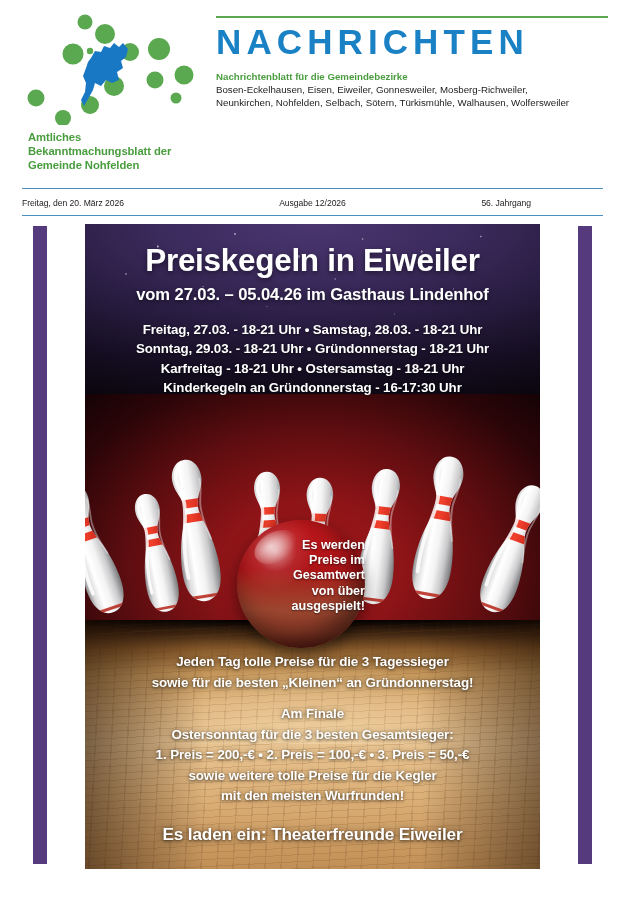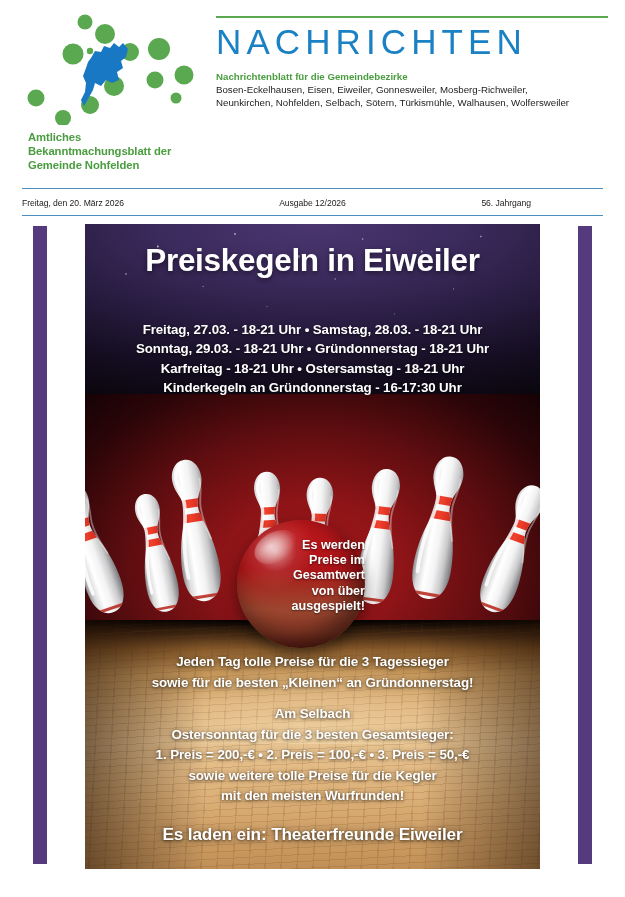--- a/index.html
+++ b/index.html
@@ -67,21 +67,21 @@
   }
   #title-rule {
     width: 392px;
     height: 1.5px;
     background: #5aa84f;
     margin-top: 4px;
   }
   #title-sub {
     color: #1a81c4;
     font-size: 35px;
-    font-weight: normal;
+    font-weight: bold;
     letter-spacing: 5.1px;
     line-height: 48px;
     white-space: nowrap;
   }
   #sub-head {
     margin-top: 4px;
     color: #4a9d3f;
     font-size: 9.7px;
     font-weight: bold;
     line-height: 13px;
@@ -473,33 +473,34 @@
         <div id="ball-text">
           <div>Es werden</div>
           <div>Preise im</div>
           <div>Gesamtwert</div>
           <div>von über</div>
           <div>ausgespielt!</div>
         </div>
       </div>
 
       <div id="headline">Preiskegeln in Eiweiler</div>
+      <div id="subheadline">vom 27.03. – 05.04.26 im Gasthaus Lindenhof</div>
 
       <div id="schedule">
         <span class="ln">Freitag, 27.03. - 18-21 Uhr • Samstag, 28.03. - 18-21 Uhr</span>
         <span class="ln">Sonntag, 29.03. - 18-21 Uhr • Gründonnerstag - 18-21 Uhr</span>
         <span class="ln">Karfreitag - 18-21 Uhr • Ostersamstag - 18-21 Uhr</span>
         <span class="ln">Kinderkegeln an Gründonnerstag - 16-17:30 Uhr</span>
       </div>
 
       <div id="bottom-text">
         <span class="ln">Jeden Tag tolle Preise für die 3 Tagessieger</span>
         <span class="ln">sowie für die besten „Kleinen“ an Gründonnerstag!</span>
         <span class="gap"></span>
-        <span class="ln">Am Selbach</span>
+        <span class="ln">Am Finale</span>
         <span class="ln">Ostersonntag für die 3 besten Gesamtsieger:</span>
         <span class="ln">1. Preis = 200,-€ • 2. Preis = 100,-€ • 3. Preis = 50,-€</span>
         <span class="ln">sowie weitere tolle Preise für die Kegler</span>
         <span class="ln">mit den meisten Wurfrunden!</span>
       </div>
 
       <div id="closing">Es laden ein: Theaterfreunde Eiweiler</div>
     </div>
   </div>
 </div>

